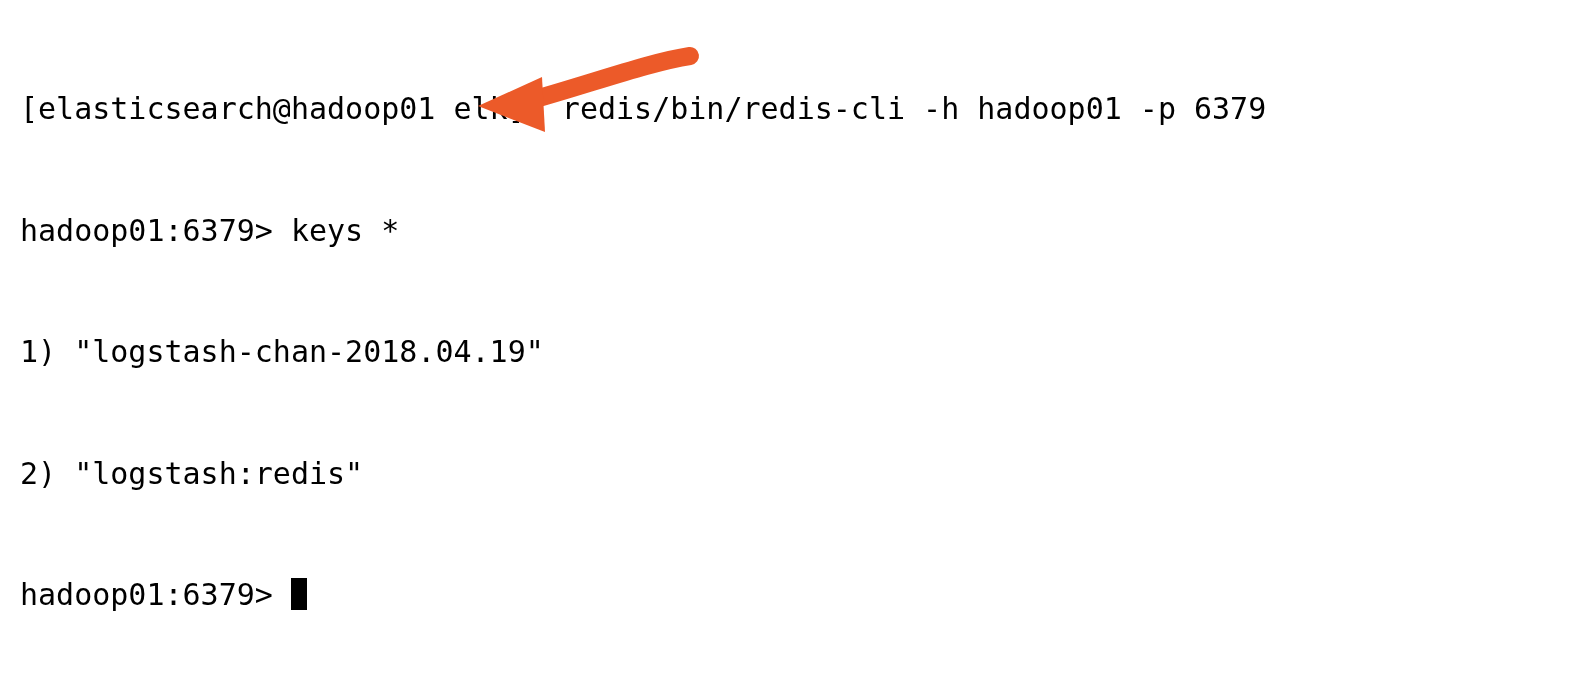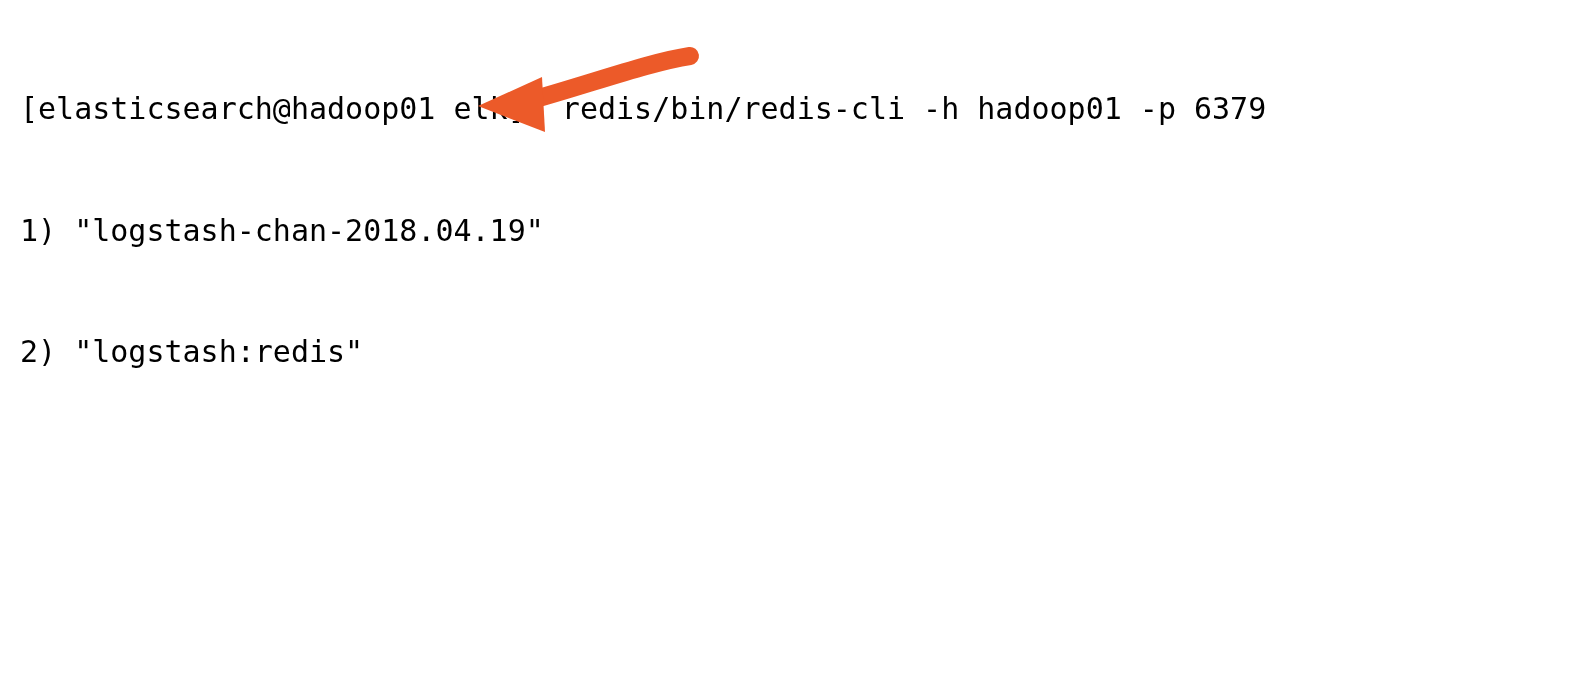--- a/index.html
+++ b/index.html
@@ -25,21 +25,23 @@
     left:470px;
     top:44px;
     pointer-events:none;
   }
 </style>
 </head>
 <body>
 
 <div class="term-big">
   <span class="line">[elasticsearch@hadoop01 elk]$ redis/bin/redis-cli -h hadoop01 -p 6379</span>
+  <span class="line">hadoop01:6379&gt; keys *</span>
   <span class="line">1) "logstash-chan-2018.04.19"</span>
   <span class="line">2) "logstash:redis"</span>
+  <span class="line"><span>hadoop01:6379&gt; </span><span class="cursor"></span></span>
 
   <svg class="arrow" width="240" height="90" viewBox="0 0 240 90">
     <path d="M 220 12
              C 180 18, 120 40, 55 58" stroke="#ec5a29" stroke-width="18" fill="none" stroke-linecap="round"></path>
     <polygon points="8,62 72,33 75,88" fill="#ec5a29"></polygon>
   </svg>
 </div>
 
 </body></html>

